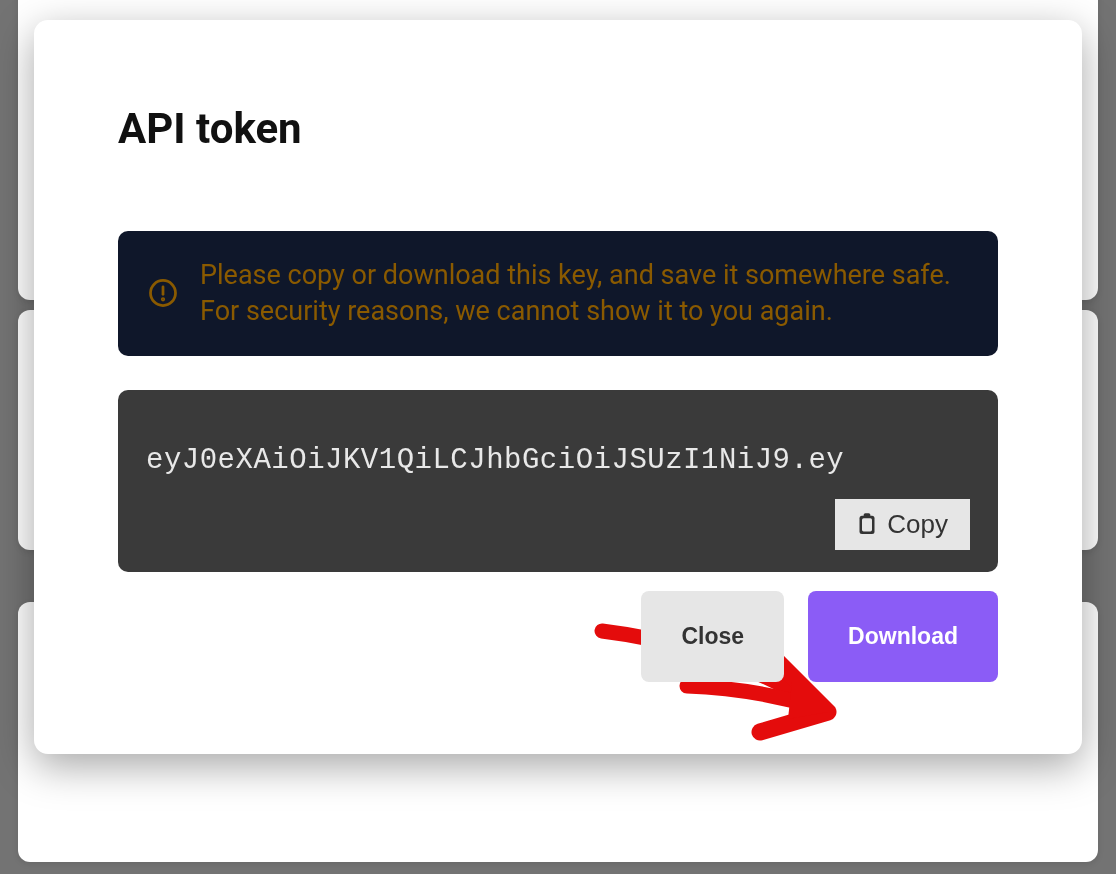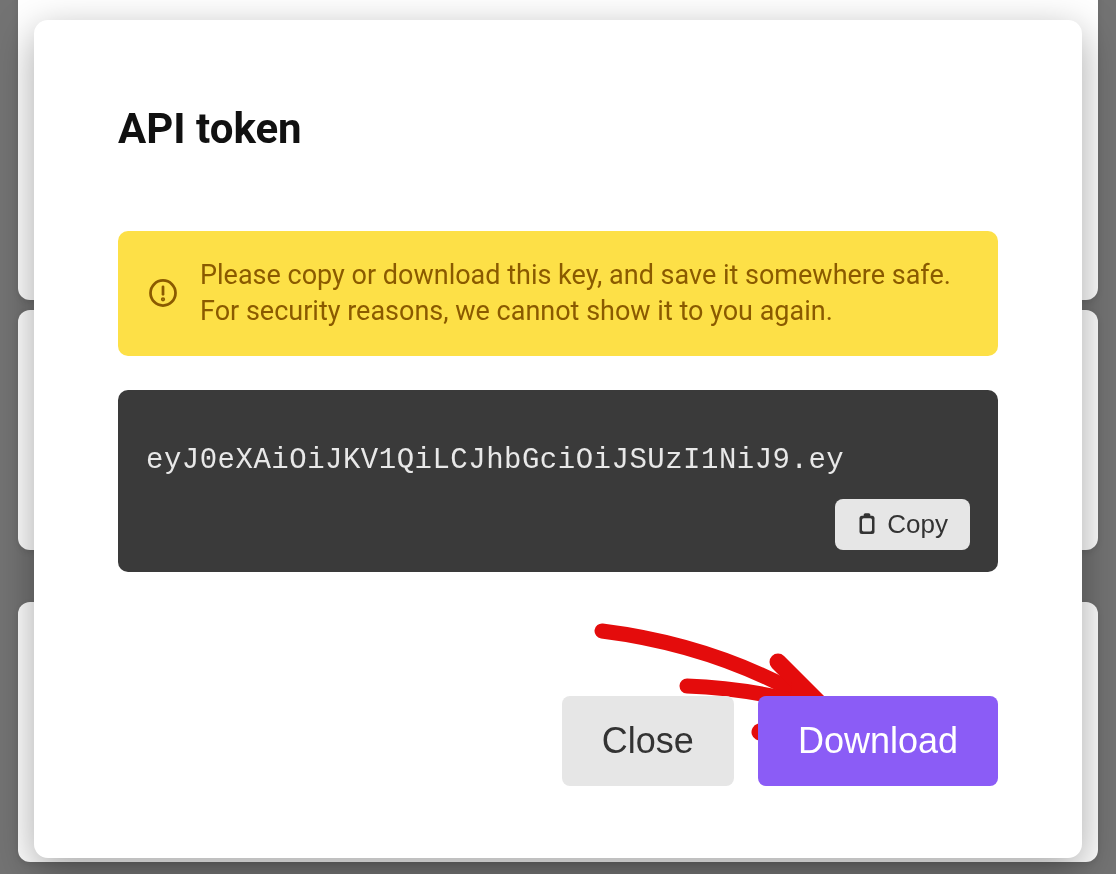--- a/index.html
+++ b/index.html
@@ -18,37 +18,37 @@
       box-shadow: 0 2px 6px rgba(0,0,0,0.1);
     }
     .bp1 { left: 18px; top: -20px; width: 1080px; height: 320px; }
     .bp2 { left: 18px; top: 310px; width: 1080px; height: 240px; }
     .bp3 { left: 18px; top: 602px; width: 1080px; height: 260px; }
     .modal {
       position: absolute;
       left: 34px;
       top: 20px;
       width: 1048px;
-      height: 838px;
+      height: 734px;
       background: #fff;
       border-radius: 14px;
       box-shadow: 0 12px 40px rgba(0,0,0,0.35);
       padding: 84px 84px 60px 84px;
     }
     .modal-title {
       font-size: 42px;
       font-weight: 700;
       color: #111;
       margin-bottom: 78px;
     }
     .warning {
       display: flex;
       align-items: center;
       gap: 20px;
-      background: #fde047;
+      background: #0f172a;
       border-radius: 10px;
       padding: 26px 28px;
       margin-bottom: 34px;
     }
     .warning-icon-wrap {
       flex: 0 0 auto;
       display: flex;
       align-items: center;
       justify-content: center;
       width: 34px;
@@ -77,41 +77,41 @@
       overflow: hidden;
     }
     .copy-row { display: flex; justify-content: flex-end; }
     .copy-btn {
       display: inline-flex;
       align-items: center;
       gap: 10px;
       background: #e6e6e6;
       color: #333;
       border: none;
-      border-radius: 8px;
+      border-radius: 0;
       padding: 10px 22px;
       font-size: 26px;
       font-weight: 500;
       cursor: pointer;
       text-align: right;
     }
     .copy-icon { width: 20px; height: 24px; display: inline-block; }
     .actions {
       position: absolute;
       right: 84px;
       bottom: 72px;
       display: flex;
       gap: 24px;
     }
     .btn {
       border: none;
       border-radius: 8px;
-      padding: 24px 40px;
-      font-size: 36px;
-      font-weight: 400;
+      padding: 32px 40px;
+      font-size: 23px;
+      font-weight: 700;
       cursor: pointer;
     }
     .btn-close { background: #e6e6e6; color: #333; }
     .btn-download { background: #8b5cf6; color: #fff; }
     .annotation-arrow {
       position: absolute;
       left: 548px;
       top: 596px;
       width: 270px;
       height: 140px;

